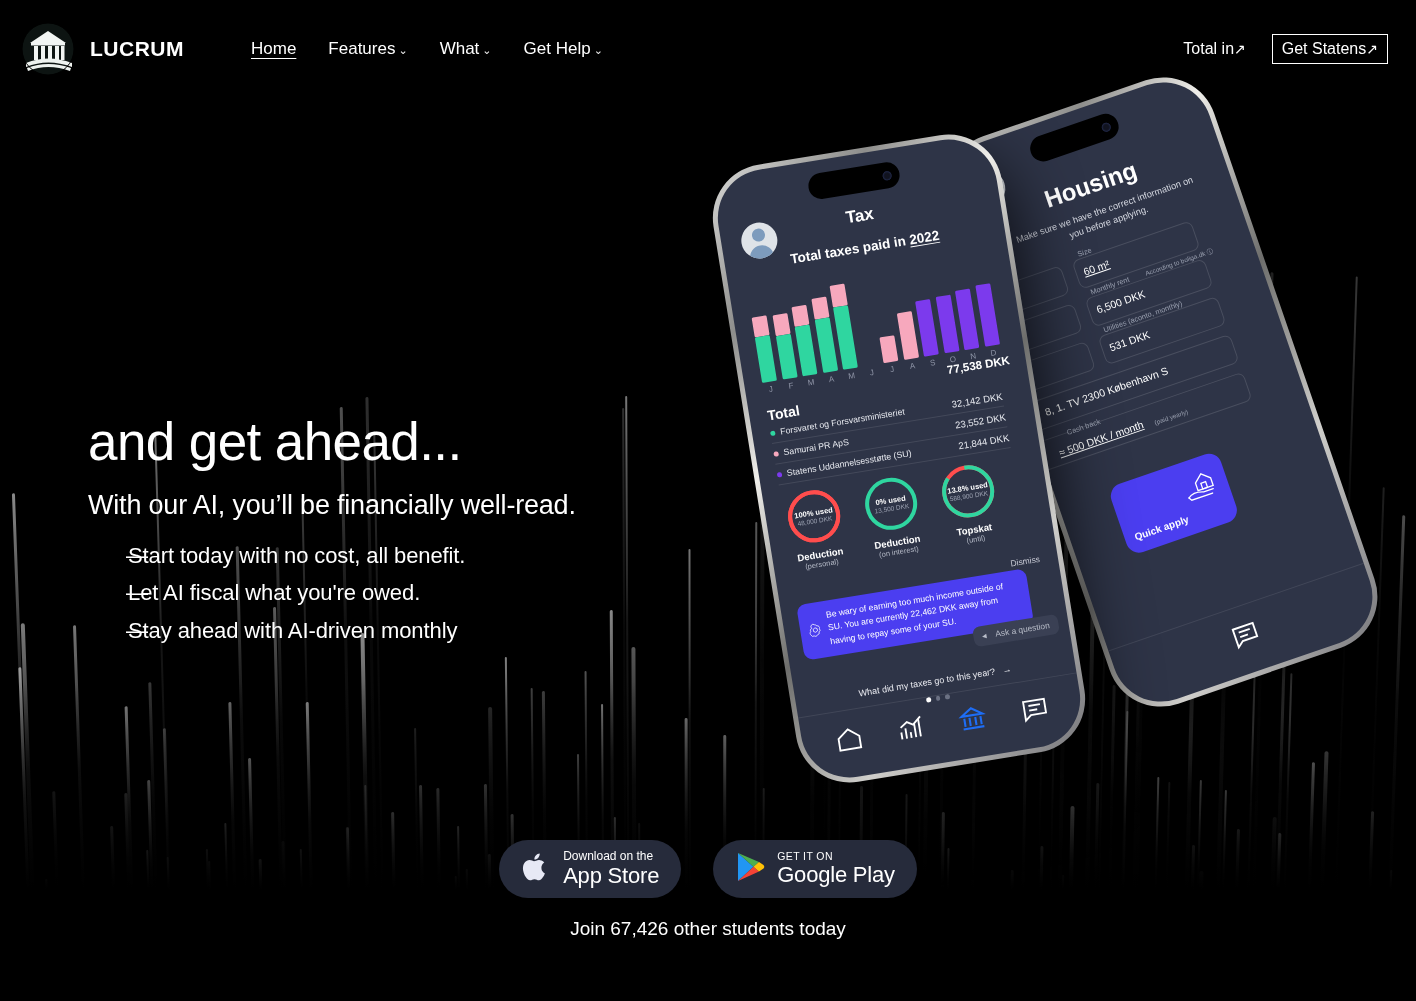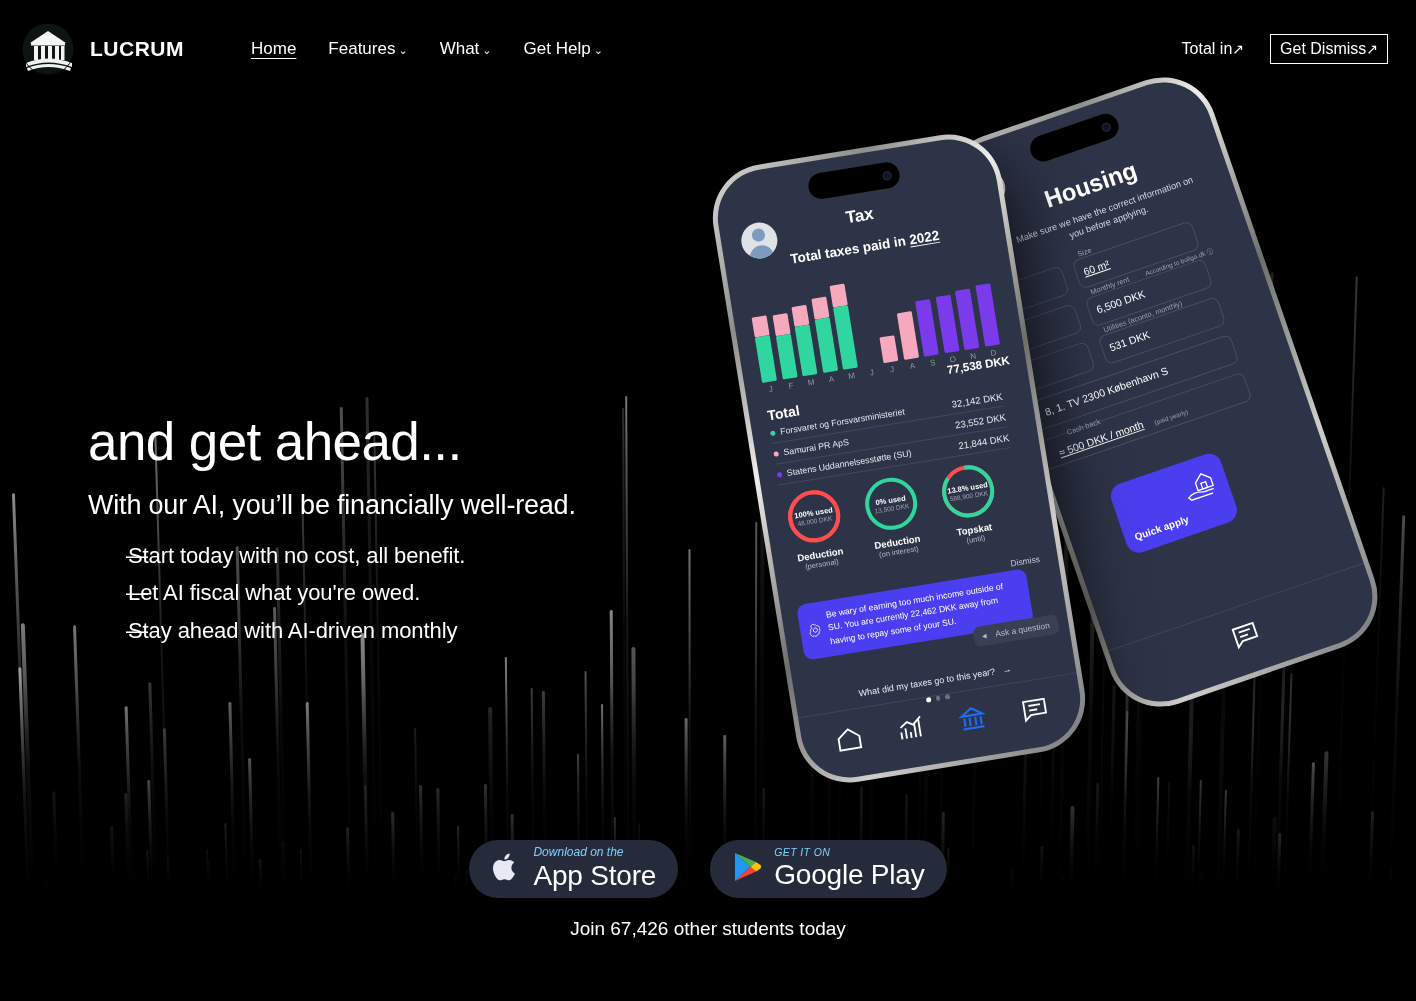--- a/index.html
+++ b/index.html
@@ -180,22 +180,22 @@
   }
   .quick .q-t { position:absolute; left:10px; bottom:11px; font-size:10px; font-weight:bold; color:#fff; }
 
   
   .stores { position:absolute; left:0; right:0; top:840px; z-index:12;
     display:flex; justify-content:center; gap:32px; }
   .badge {
     background:#262b3b; border-radius:30px; height:58px; display:flex; align-items:center;
     padding:0 22px; gap:12px; cursor:pointer;
   }
-  .badge .t1 { font-size:12px; color:#7dd3fc; line-height:1.1;font-style:italic; }
-  .badge .t2 { font-size:28px; color:#fff; line-height:1.15; letter-spacing:-.2px; }
+  .badge .t1 { font-size:12px; color:#ffffff; line-height:1.1; }
+  .badge .t2 { font-size:22px; color:#fff; line-height:1.15; letter-spacing:-.2px; }
   .badge .t1.caps { font-size:10.5px; letter-spacing:.4px; }
   .join { position:absolute; left:0; right:0; top:918px; text-align:center; font-size:19px; color:#fff; z-index:12; }
 </style>
 </head>
 <body>
 
 <div id="bg-bars">
     <div class="bar" style="left: 753.9px; height: 519px; width: 2.3px; opacity: 0.99; transform: rotate(0.14deg); transform-origin: center bottom;"></div>
     <div class="bar" style="left: 611.9px; height: 431px; width: 2.8px; opacity: 0.97; transform: rotate(-0.3deg); transform-origin: center bottom;"></div>
     <div class="bar" style="left: 468.3px; height: 172px; width: 2.2px; opacity: 0.69; transform: rotate(-0.74deg); transform-origin: center bottom;"></div>
@@ -357,21 +357,21 @@
       <span>Get Help</span>
       <span class="caret">⌄</span>
     </div>
   </div>
 
   <div class="nav-right">
     <div class="signin">
       <span>Total in</span><span class="arrow-ne">↗</span>
     </div>
     <button class="getstarted">
-      <span>Get Dismiss</span><span class="arrow-ne">↗</span>
+      <span>Get Statens</span><span class="arrow-ne">↗</span>
     </button>
   </div>
 </div>
 
 <div class="hero">
   <h1>
     <div>and get ahead...</div>
   </h1>
   <div class="sub">With our AI, you’ll be financially well-read.</div>
   <ul>

